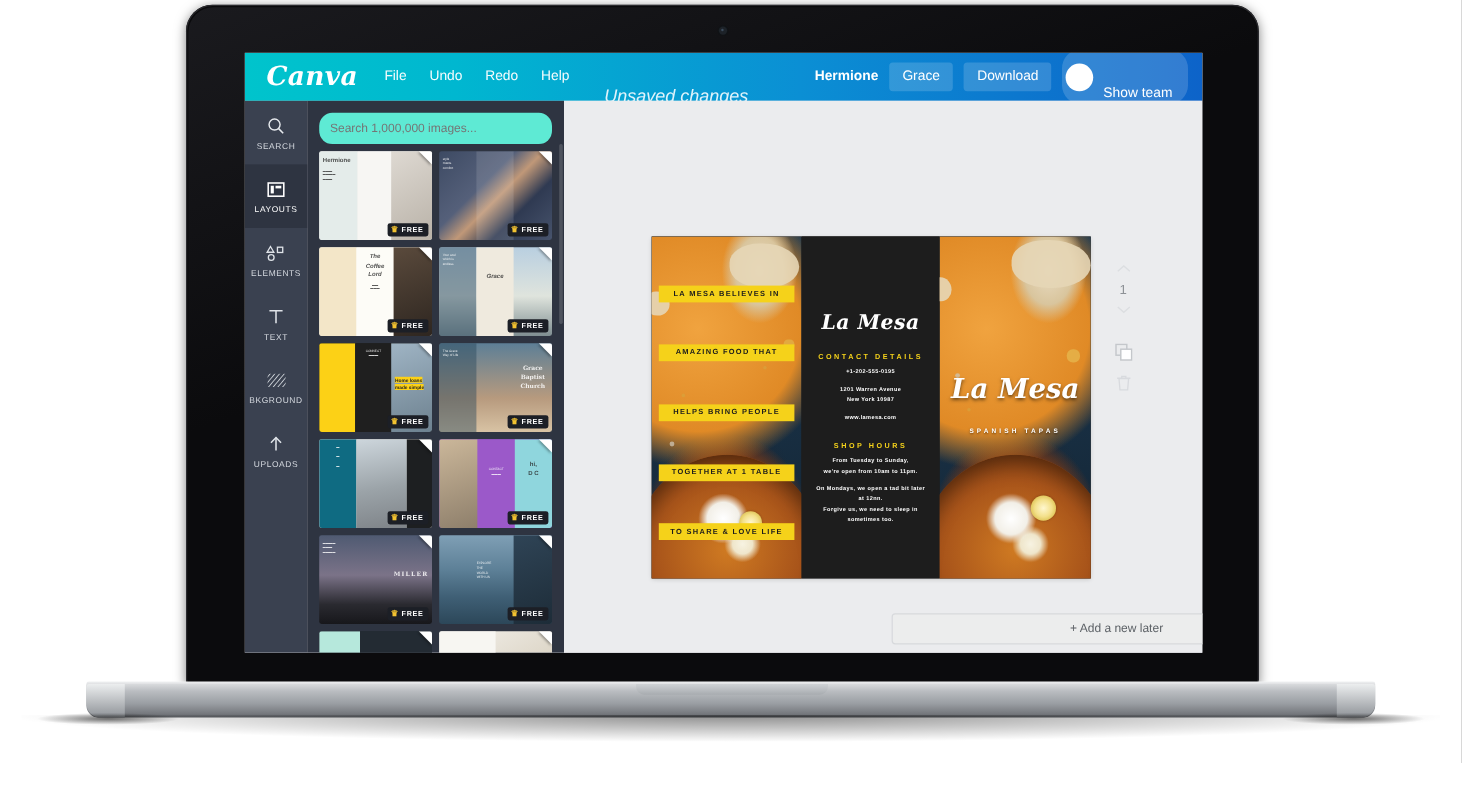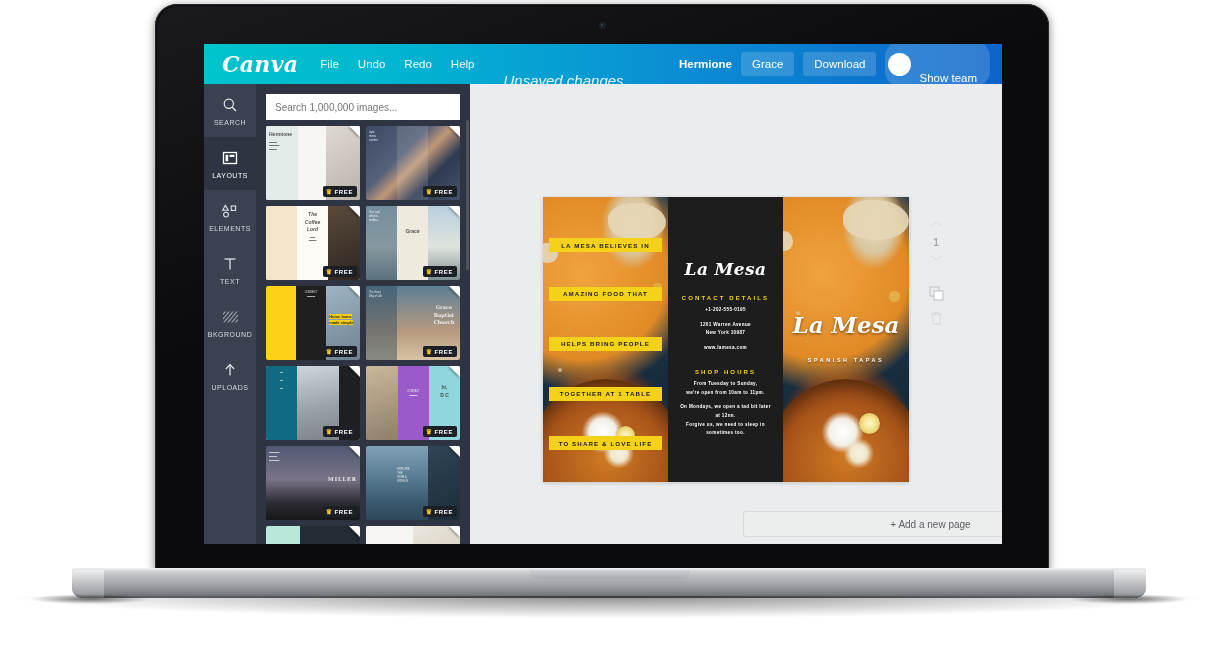--- a/index.html
+++ b/index.html
@@ -122,21 +122,21 @@
   .rail-item .lbl { font-size: 7px; letter-spacing: .5px; color: #d6dae0; }
   .rail-item.active .lbl { color: #ffffff; }
 
   
   .tpl-panel {
     position: absolute; left: 52px; top: 40px; width: 214px; height: 460px;
     background: #2e3441; overflow: hidden;
   }
   .search-wrap { padding: 10px 10px 6px 10px; }
   .search-box {
-    width: 100%; height: 26px; background: #ffffff; border-radius: 0;
+    width: 100%; height: 26px; background: #5eead4; border-radius: 11px;
     border: none; outline: none; padding: 0 9px;
     font-size: 10px; color: #6a7280; font-family: "Liberation Sans", sans-serif;
   }
   .tpl-grid {
     display: grid; grid-template-columns: 1fr 1fr; gap: 6px;
     padding: 0 10px;
   }
   .tpl-card {
     position: relative; height: 74px; border-radius: 2px; overflow: hidden;
     cursor: pointer; background: #cfd3da;
@@ -640,21 +640,21 @@
           </span>
           <span class="pc-icon">
             <svg width="13" height="14" viewBox="0 0 13 14">
                 <path d="M2.5 3.5 h8 l-.8 9.4 h-6.4 Z" fill="none" stroke="#d8dade" stroke-width="1.1"></path>
                 <line x1="1" y1="3.2" x2="12" y2="3.2" stroke="#d8dade" stroke-width="1.1"></line>
                 <path d="M4.8 3 v-1.4 h3.4 V3" fill="none" stroke="#d8dade" stroke-width="1.1"></path>
               </svg>
           </span>
         </div>
 
-        <div class="add-page">+ Add a new page</div>
+        <div class="add-page">+ Add a new later</div>
 
       </div>
     </div>
 
   </div>
 
   <div class="laptop-base-top"></div>
   <div class="laptop-base"></div>
   <div class="base-edge-l"></div>
   <div class="base-edge-r"></div>

